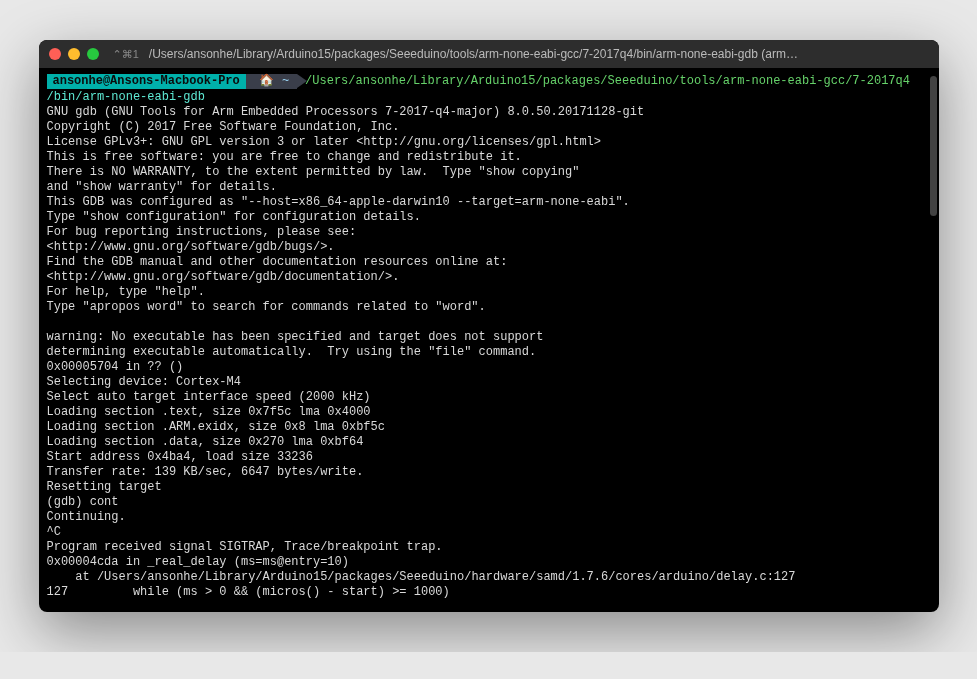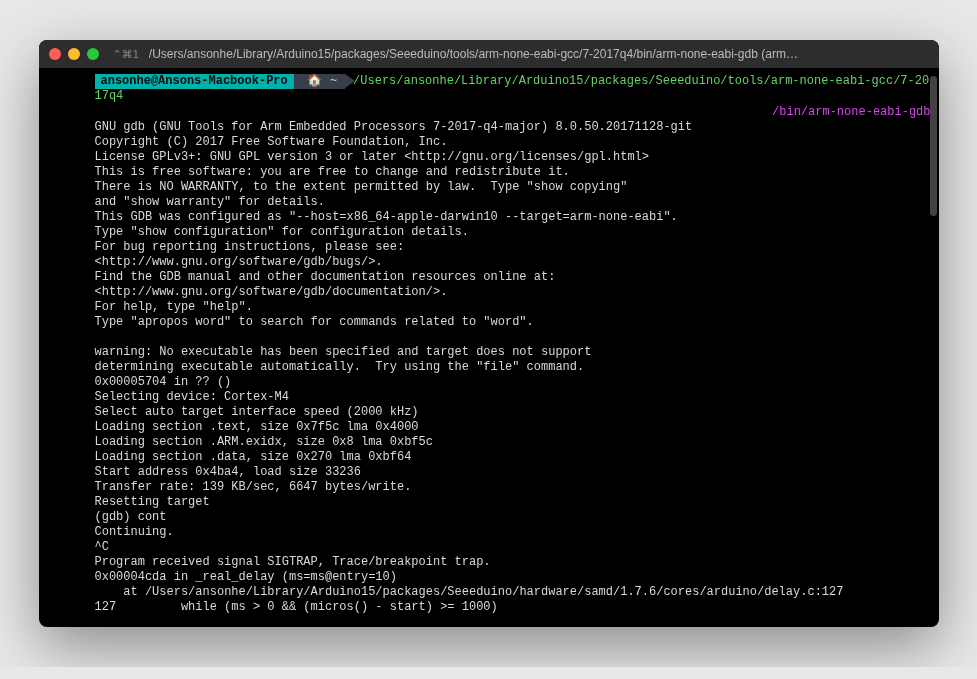--- a/index.html
+++ b/index.html
@@ -57,21 +57,20 @@
       overflow: hidden;
       text-overflow: ellipsis;
       flex: 1;
       font-family: -apple-system, Helvetica, Arial, sans-serif;
     }
     .terminal-body {
       padding: 6px 8px 12px 8px;
       color: #d9d9d9;
       font-size: 12px;
       line-height: 15px;
-      margin-left: 48px;
     }
     .prompt-wrapper {
       display: block;
       margin-bottom: 1px;
       word-break: break-all;
     }
     .prompt-user {
       background: #00b0aa;
       color: #0b0b0b;
       padding: 0px 6px;
@@ -105,22 +104,21 @@
       border-left: 10px solid #3a3e4a;
     }
     .home-icon {
       color: #9cd8f8;
     }
     .cmd-input {
       color: #66d26a;
       margin-left: 8px;
     }
     .cmd-continuation {
-      color: #d946ef;
-      text-align: right;
+      color: #5eead4;
     }
     .output {
       white-space: pre-wrap;
       word-break: break-all;
       color: #d9d9d9;
       font-family: Liberation Mono, monospace;
     }
     .scrollbar {
       position: absolute;
       right: 2px;

